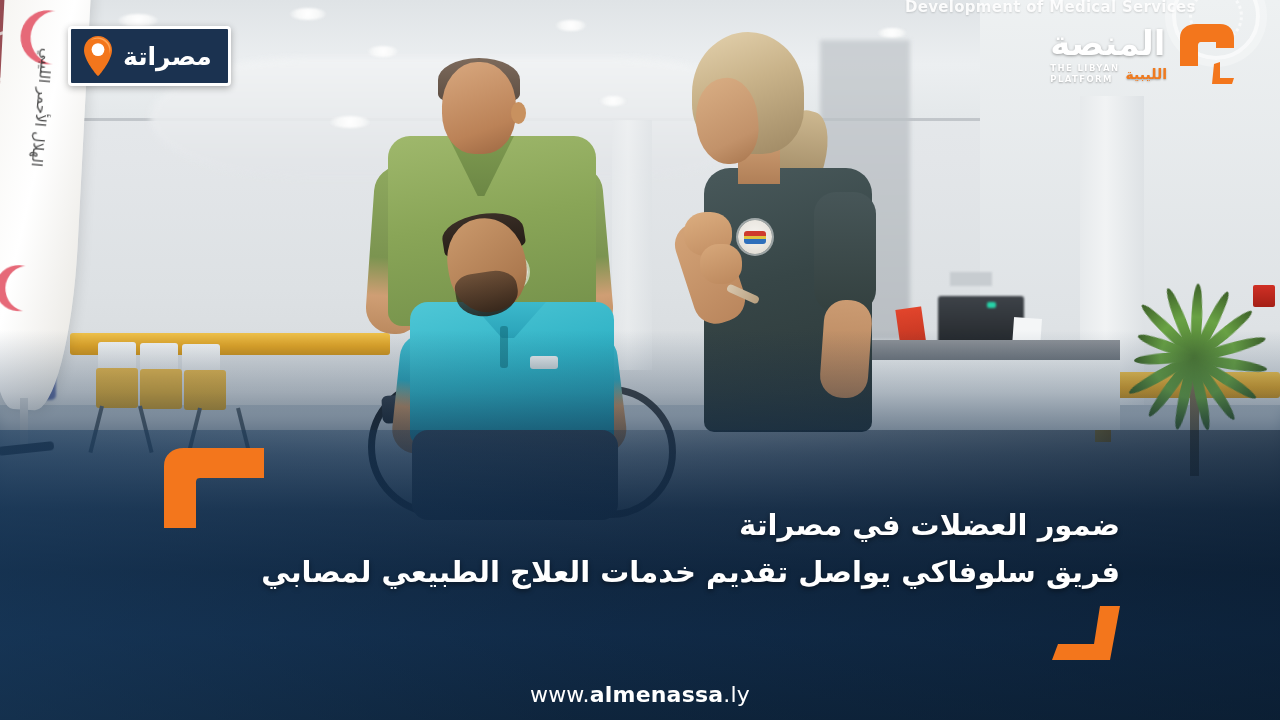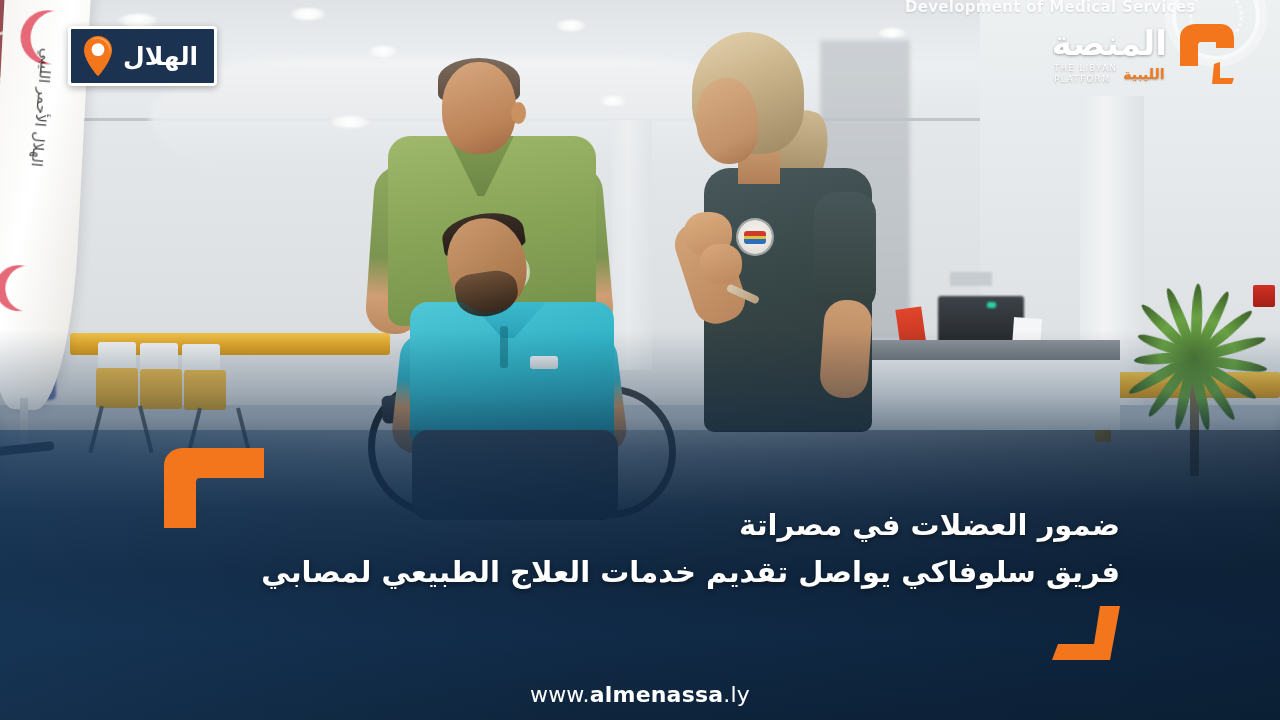--- a/index.html
+++ b/index.html
@@ -427,34 +427,34 @@
     color:#ffffff;font-size:25px;font-weight:700;line-height:1;
     direction:rtl;letter-spacing:0;
   }
   .pin-icon{display:block;}
 
   
   .logo{
     position:absolute;right:42px;top:22px;
     display:flex;align-items:center;gap:9px;
   }
-  .logo-words{display:flex;flex-direction:column;align-items:center;line-height:1;}
+  .logo-words{display:flex;flex-direction:column;align-items:flex-start;line-height:1;}
   .logo-ar{
     color:#ffffff;font-size:34px;font-weight:700;direction:rtl;
     text-shadow:0 1px 3px rgba(0,0,0,.35);letter-spacing:-1px;
   }
   .logo-sub{
     display:flex;align-items:center;gap:6px;margin-top:3px;
   }
   .logo-sub-ar{
     color:#f07a1e;font-size:14px;font-weight:700;direction:rtl;
     text-shadow:0 1px 2px rgba(0,0,0,.3);
   }
   .logo-sub-en{
-    color:#ffffff;font-size:8.5px;font-weight:400;letter-spacing:1.4px;
+    color:#ffffff;font-size:8.5px;font-weight:700;letter-spacing:1.4px;
     line-height:1.25;text-align:left;text-shadow:0 1px 2px rgba(0,0,0,.3);
   }
   .logo-mark{position:relative;width:62px;height:66px;}
 
   
   .headline{
     position:absolute;right:160px;top:502px;width:860px;
     text-align:right;direction:rtl;
     color:#ffffff;
     font-size:29px;font-weight:700;line-height:1.62;
@@ -614,21 +614,21 @@
 
   <div class="grad-bottom"></div>
   <div class="grad-bottom-h"></div>
 
   <div class="loc-badge">
     <svg class="pin-icon" width="30" height="40" viewBox="0 0 30 40">
       <path d="M15 0C7.3 0 1 6.3 1 14c0 10.2 12.1 24.3 13.1 25.4.5.5 1.3.5 1.8 0C16.9 38.3 29 24.2 29 14 29 6.3 22.7 0 15 0z" fill="#f3761c"></path>
       <circle cx="15" cy="13.6" r="6.4" fill="#ffffff"></circle>
       <path d="M15 1.6c-3 0-5.6 1.1-7.6 3 1.9-1.2 4.2-1.9 6.6-1.9 6.9 0 12.5 5.6 12.5 12.5 0 1.3-.2 2.5-.6 3.7.9-2 1.5-4.2 1.5-6.4C27.4 7.2 21.9 1.6 15 1.6z" fill="#ffa455"></path>
     </svg>
-    <span class="loc-label">الهلال</span>
+    <span class="loc-label">مصراتة</span>
   </div>
 
   <div class="logo">
     <div class="logo-words">
       <div class="logo-ar">المنصة</div>
       <div class="logo-sub">
         <div class="logo-sub-en">
           <div>THE LIBYAN</div>
           <div>PLATFORM</div>
         </div>

